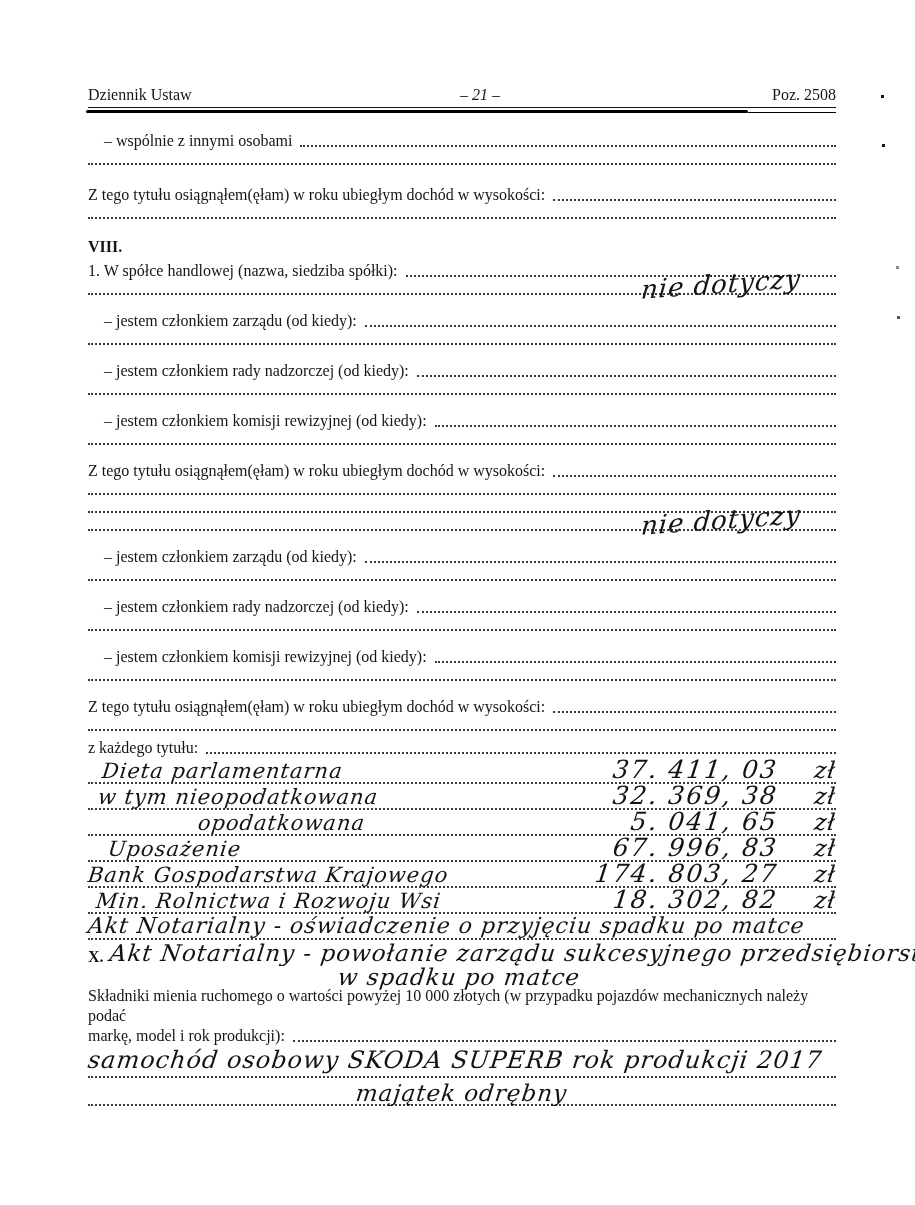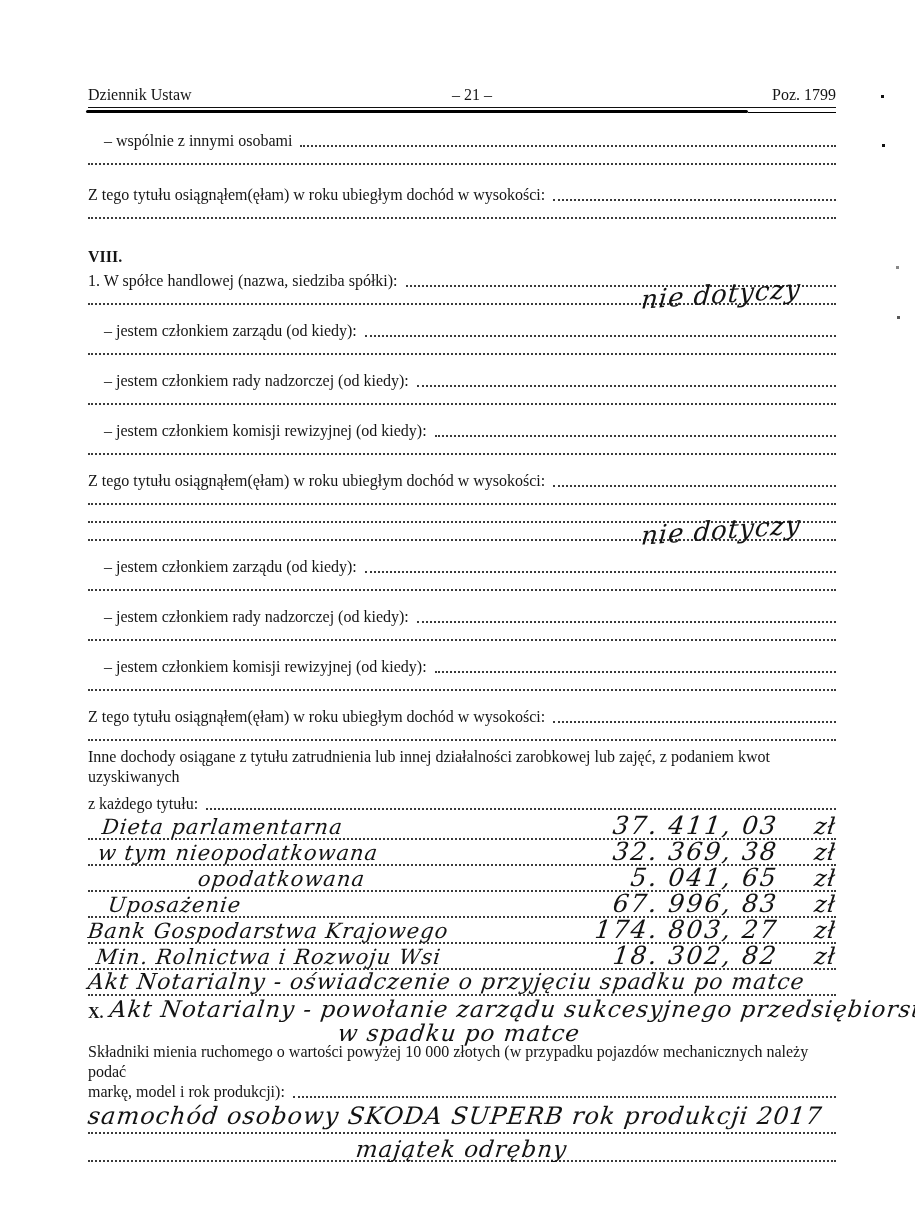--- a/index.html
+++ b/index.html
@@ -7,32 +7,32 @@
     position:relative; width:915px; height:1205px; margin:0 auto;
     background:#ffffff; color:#151515;
     font-family:"Liberation Serif", serif; font-size:16px;
     overflow:hidden;
   }
   .content { position:absolute; left:88px; top:86px; width:748px; }
 
   
   .hdr { display:flex; justify-content:space-between; align-items:flex-end;
          border-bottom:1px solid #111; padding-bottom:3px; }
-  .hdr .center { position:absolute; left:364px; }
+  .hdr .center { position:absolute; left:372px;font-style:italic; }
   .rule-wrap { position:relative; height:5px; margin-top:2px; }
   .rule-thick { position:absolute; left:-2px; right:88px; top:0; height:3px; background:#000; border-radius:2px; }
   .rule-thin  { position:absolute; right:0; width:88px; top:2px; height:1px; background:#000; }
 
   
   .frow { display:flex; align-items:flex-end; margin-top:16px; line-height:20px;text-align:center; }
   .frow .lbl { white-space:nowrap; padding-right:8px; }
   .frow .dots { flex:1; border-bottom:2px dotted #3a3a3a; margin-bottom:4px; }
   .dotline { height:0; border-bottom:2px dotted #3a3a3a; margin-top:12px; position:relative; }
   .indent { padding-left:16px; }
-  .sec-h { font-weight:bold; margin-top:28px; line-height:20px; }
+  .sec-h { font-weight:bold; margin-top:18px; line-height:20px; }
 
   
   .hw { font-family:"DejaVu Serif", serif; font-style:italic; color:#131313;
         display:inline-block; transform:skewX(-7deg); letter-spacing:1px; }
   .note-hw { position:absolute; right:35px; top:-24px; font-size:26px;
              transform:rotate(-4deg) skewX(-9deg); white-space:nowrap; }
 
   
   .para { margin-top:6px; line-height:20px; }
   .entry { display:flex; align-items:flex-end; height:24px;
@@ -53,21 +53,21 @@
 </style>
 </head>
 <body>
 
 <div class="page">
   <div class="content">
 
     <div class="hdr">
       <span>Dziennik Ustaw</span>
       <span class="center">– 21 –</span>
-      <span>Poz. 1799</span>
+      <span>Poz. 2508</span>
     </div>
     <div class="rule-wrap">
       <div class="rule-thick"></div>
       <div class="rule-thin"></div>
     </div>
 
     <div class="frow indent">
       <span class="lbl">– wspólnie z innymi osobami</span>
       <span class="dots"></span>
     </div>
@@ -136,21 +136,20 @@
       <span class="dots"></span>
     </div>
     <div class="dotline"></div>
 
     <div class="frow">
       <span class="lbl">Z tego tytułu osiągnąłem(ęłam) w roku ubiegłym dochód w wysokości:</span>
       <span class="dots"></span>
     </div>
     <div class="dotline"></div>
 
-    <div class="para">Inne dochody osiągane z tytułu zatrudnienia lub innej działalności zarobkowej lub zajęć, z podaniem kwot uzyskiwanych</div>
     <div class="frow" style="margin-top:7px">
       <span class="lbl">z każdego tytułu:</span>
       <span class="dots"></span>
     </div>
 
     <div class="entry">
       <span class="hw e-lbl" style="padding-left:14px">Dieta parlamentarna</span>
       <span class="hw e-amt">37. 411, 03</span>
       <span class="hw e-cur">zł</span>
     </div>

